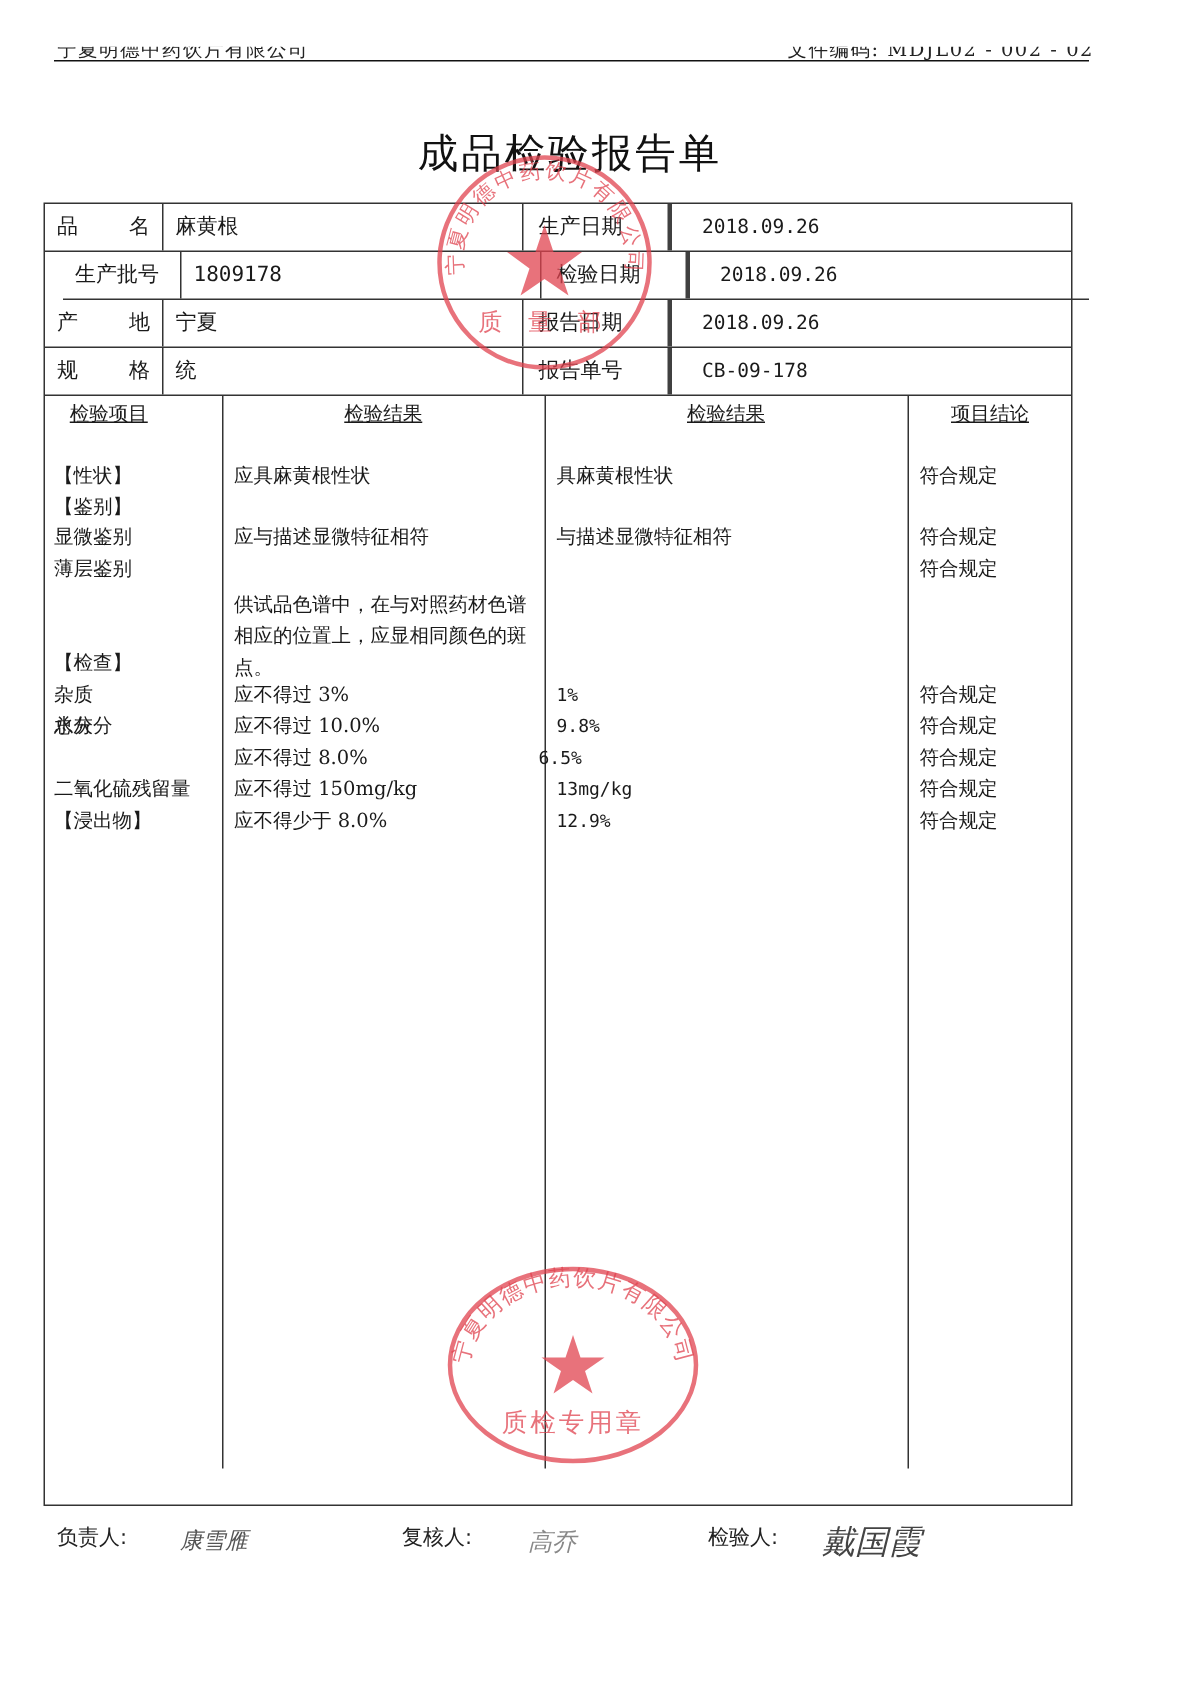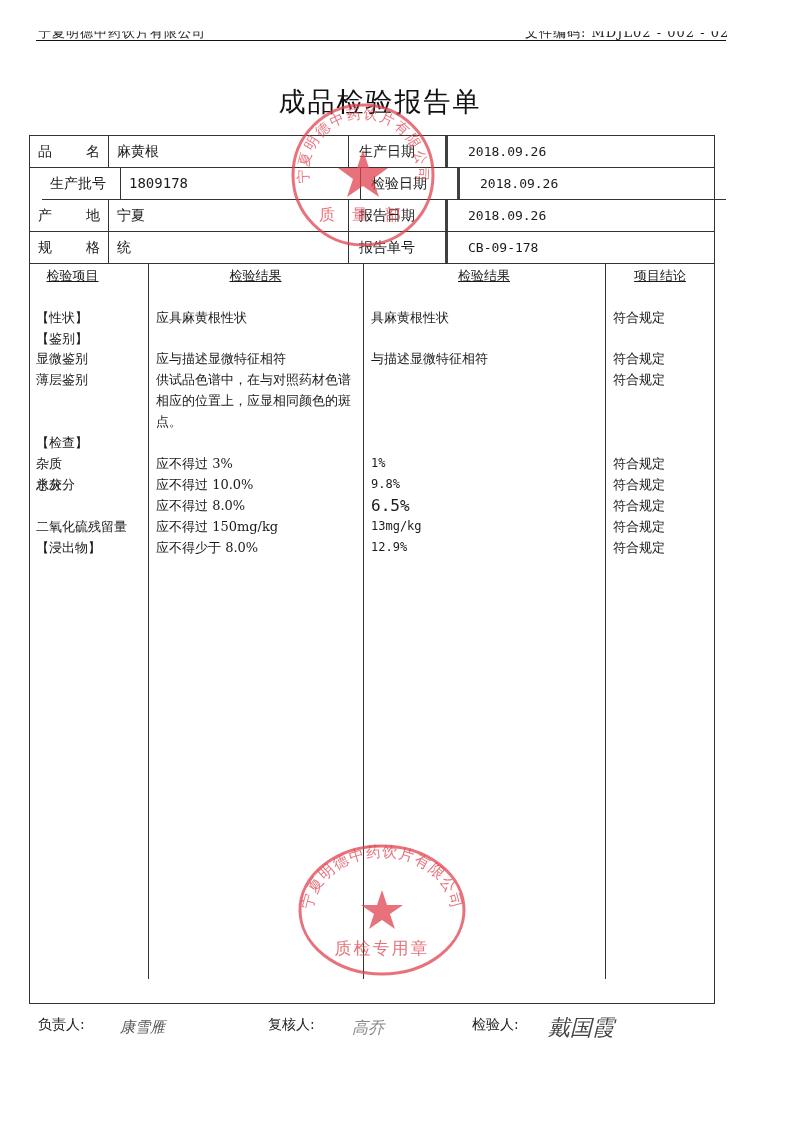--- a/index.html
+++ b/index.html
@@ -20,21 +20,21 @@
   .info-row .val { position: absolute; left: 87px; height: 31px; line-height: 31px; }
   .info-row .lbl2 { position: absolute; left: 318px; width: 100px; height: 31px; line-height: 31px; padding-left: 10px; border-left: 1px solid #333; border-right: 3px solid #404040; }
   .info-row .val2 { position: absolute; left: 438px; height: 31px; line-height: 31px; font-family: "DejaVu Sans Mono", "Liberation Mono", monospace; font-size: 13px; }
   .mono { font-family: "DejaVu Sans Mono", "Liberation Mono", monospace; font-size: 13px; }
 
   .vline { position: absolute; border-left: 1px solid #333; }
 
   .colhead { position: absolute; top: 131px; font-size: 13px; text-decoration: underline; text-align: center; }
 
   .cell { position: absolute; font-size: 13px; line-height: 21px; white-space: pre; }
-  .cell.wrap { white-space: normal; }
+  .cell.wrap { white-space: normal; margin-top: 24px; }
 
   .conclusion { position: absolute; left: 0; top: 843px; width: 684px; height: 24px; border-top: 1px solid #333; font-size: 14px; line-height: 24px; padding-left: 15px; }
 
   .sign { position: absolute; top: 1016px; font-size: 14px; font-family: "DejaVu Sans", "Liberation Sans", sans-serif; color: #222; }
   .signature { position: absolute; font-family: "DejaVu Serif", serif; color: #555; font-style: italic; }
 
   .stamp { position: absolute; pointer-events: none; }
 </style>
 </head>
 <body>
@@ -116,21 +116,21 @@
   <div class="cell mono" style="left:341px; top:317px; font-size:12px;">1%</div>
   <div class="cell" style="left:583px; top:317px;">符合规定</div>
 
   <div class="cell" style="left:6px; top:338px;">水分</div>
   <div class="cell" style="left:126px; top:338px;">应不得过 10.0%</div>
   <div class="cell mono" style="left:341px; top:338px; font-size:12px;">9.8%</div>
   <div class="cell" style="left:583px; top:338px;">符合规定</div>
 
   <div class="cell" style="left:6px; top:338px;">总灰分</div>
   <div class="cell" style="left:126px; top:359px;">应不得过 8.0%</div>
-  <div class="cell mono" style="left:341px; top:359px; font-size:16px;">6.5%</div>
+  <div class="cell mono" style="left:329px; top:359px; font-size:12px;">6.5%</div>
   <div class="cell" style="left:583px; top:359px;">符合规定</div>
 
   <div class="cell" style="left:6px; top:380px;">二氧化硫残留量</div>
   <div class="cell" style="left:126px; top:380px;">应不得过 150mg/kg</div>
   <div class="cell mono" style="left:341px; top:380px; font-size:12px;">13mg/kg</div>
   <div class="cell" style="left:583px; top:380px;">符合规定</div>
 
   <div class="cell" style="left:6px; top:401px;">【浸出物】</div>
   <div class="cell" style="left:126px; top:401px;">应不得少于 8.0%</div>
   <div class="cell mono" style="left:341px; top:401px; font-size:12px;">12.9%</div>

